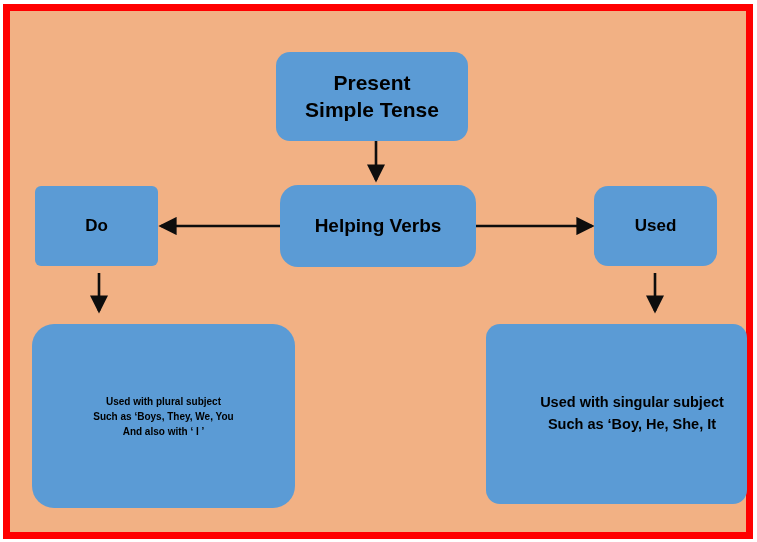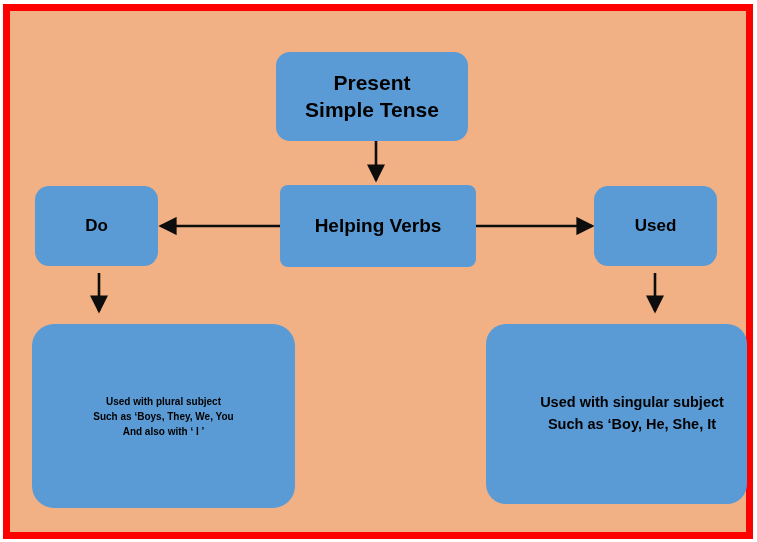--- a/index.html
+++ b/index.html
@@ -55,46 +55,46 @@
   #node-title {
     left: 266px; top: 41px;
     width: 192px; height: 89px;
     font-size: 21px;
     border-radius: 14px;
   }
   #node-helping {
     left: 270px; top: 174px;
     width: 196px; height: 82px;
     font-size: 19px;
-    border-radius: 8px;
+    border-radius: 18px;
   }
   #node-do {
     left: 25px; top: 175px;
     width: 123px; height: 80px;
     font-size: 17px;
-    border-radius: 14px;
+    border-radius: 6px;
   }
   #node-does {
     left: 584px; top: 175px;
     width: 123px; height: 80px;
     font-size: 17px;
     border-radius: 14px;
   }
   #node-plural {
     left: 22px; top: 313px;
     width: 263px; height: 184px;
     font-size: 10px;
     border-radius: 22px;
     line-height: 1.5;
   }
   #node-singular {
     left: 476px; top: 313px;
     width: 261px; height: 180px;
     font-size: 14.5px;
-    border-radius: 20px;
+    border-radius: 14px;
     line-height: 1.5;
     padding-left: 35px;
   }
 
   
   #arrows {
     position: absolute;
     left: 0; top: 0;
     width: 757px; height: 542px;
     pointer-events: none;

